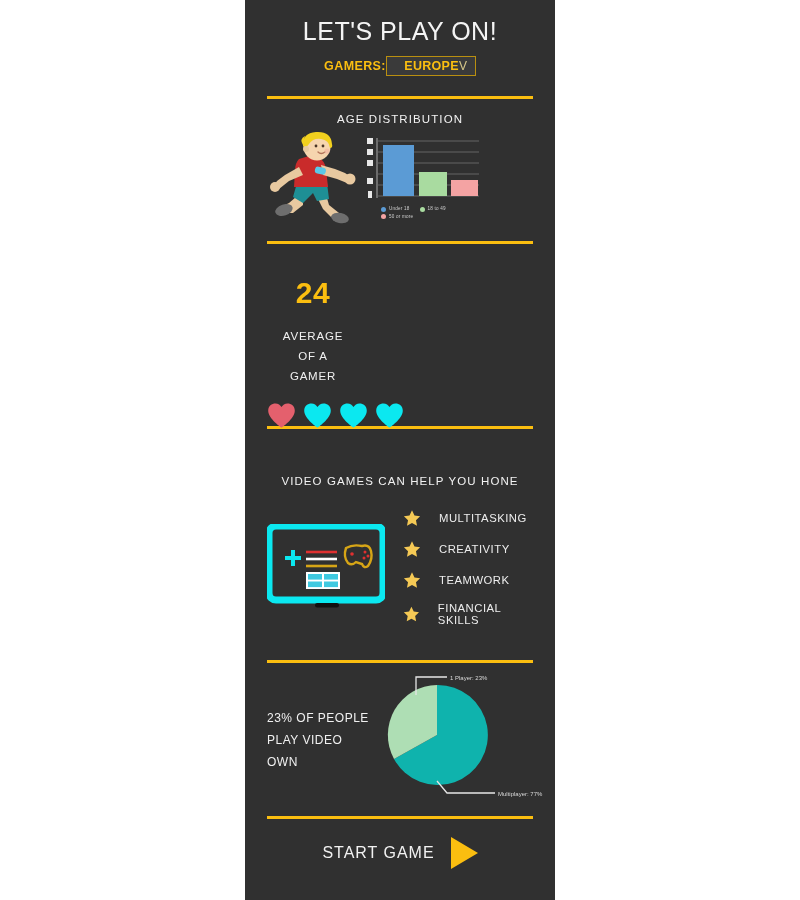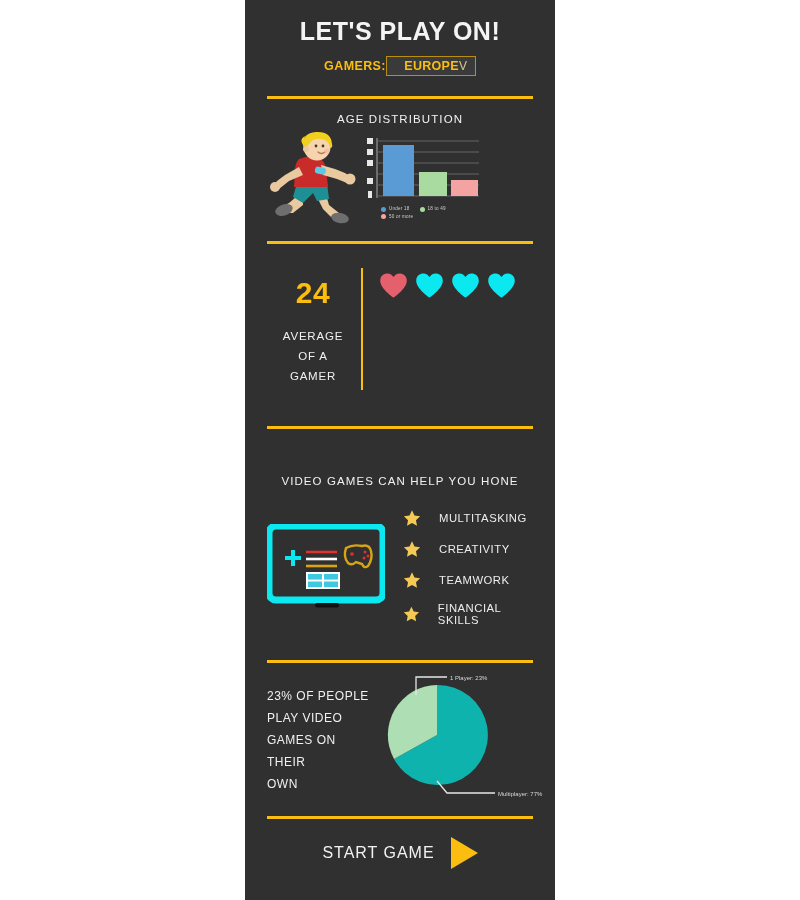--- a/index.html
+++ b/index.html
@@ -30,21 +30,21 @@
   .rule {
     height: 3px;
     background: #FBBE10;
     margin: 0 22px;
   }
 
   
   .header { padding-top: 18px; }
   .title {
     font-size: 25px;
-    font-weight: 700;
+    font-weight: 400;
     letter-spacing: 0.5px;
     text-align: center;
     color: #f4f4f4;
     line-height: 1.1;
   }
   .gamers-row {
     display: flex;
     align-items: center;
     justify-content: center;
     margin-top: 10px;
@@ -117,20 +117,21 @@
   .legend-dot {
     width: 5px; height: 5px; border-radius: 50%; display: inline-block;
   }
 
   
   .stats {
     display: flex;
     margin-top: 20px;
     padding: 0 18px 0 22px;
     height: 130px;
+    flex-direction: column;
   }
   .stats-left {
     width: 92px;
     flex: none;
     text-align: center;
     padding-top: 12px;
   }
   .big-number {
     font-size: 30px;
     font-weight: bold;
@@ -409,21 +410,20 @@
     </div>
   </div>
 
   <div class="rule" style="margin-top:34px"></div>
 
 
   <div class="social-body">
     <div class="social-text">
       <div>23% OF PEOPLE</div>
       <div>PLAY VIDEO</div>
-      <div>GAMES ON THEIR</div>
       <div>OWN</div>
     </div>
     <div class="pie-wrap">
       <svg width="170" height="135" viewBox="0 0 170 135">
 
         <path d="M62 64 L62 14 A50 50 0 1 1 19 88 Z" fill="#0FB3AD"></path>
 
         <path d="M62 64 L19 88 A50 50 0 0 1 62 14 Z" fill="#AEDEB4"></path>
 
         <polyline points="41,24 41,6 72,6" fill="none" stroke="#e6e6e6" stroke-width="1.3"></polyline>

